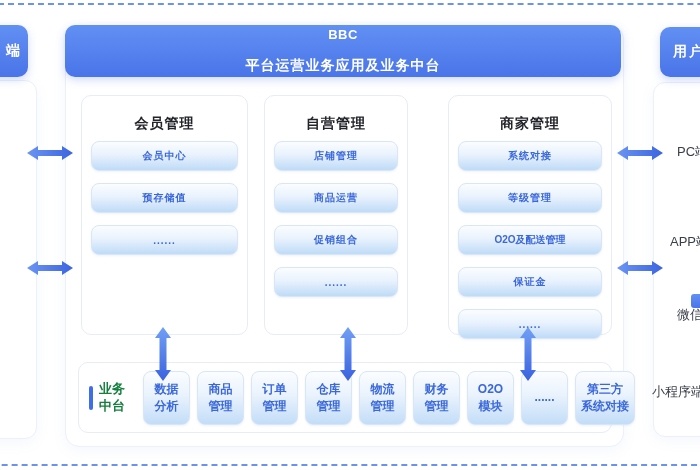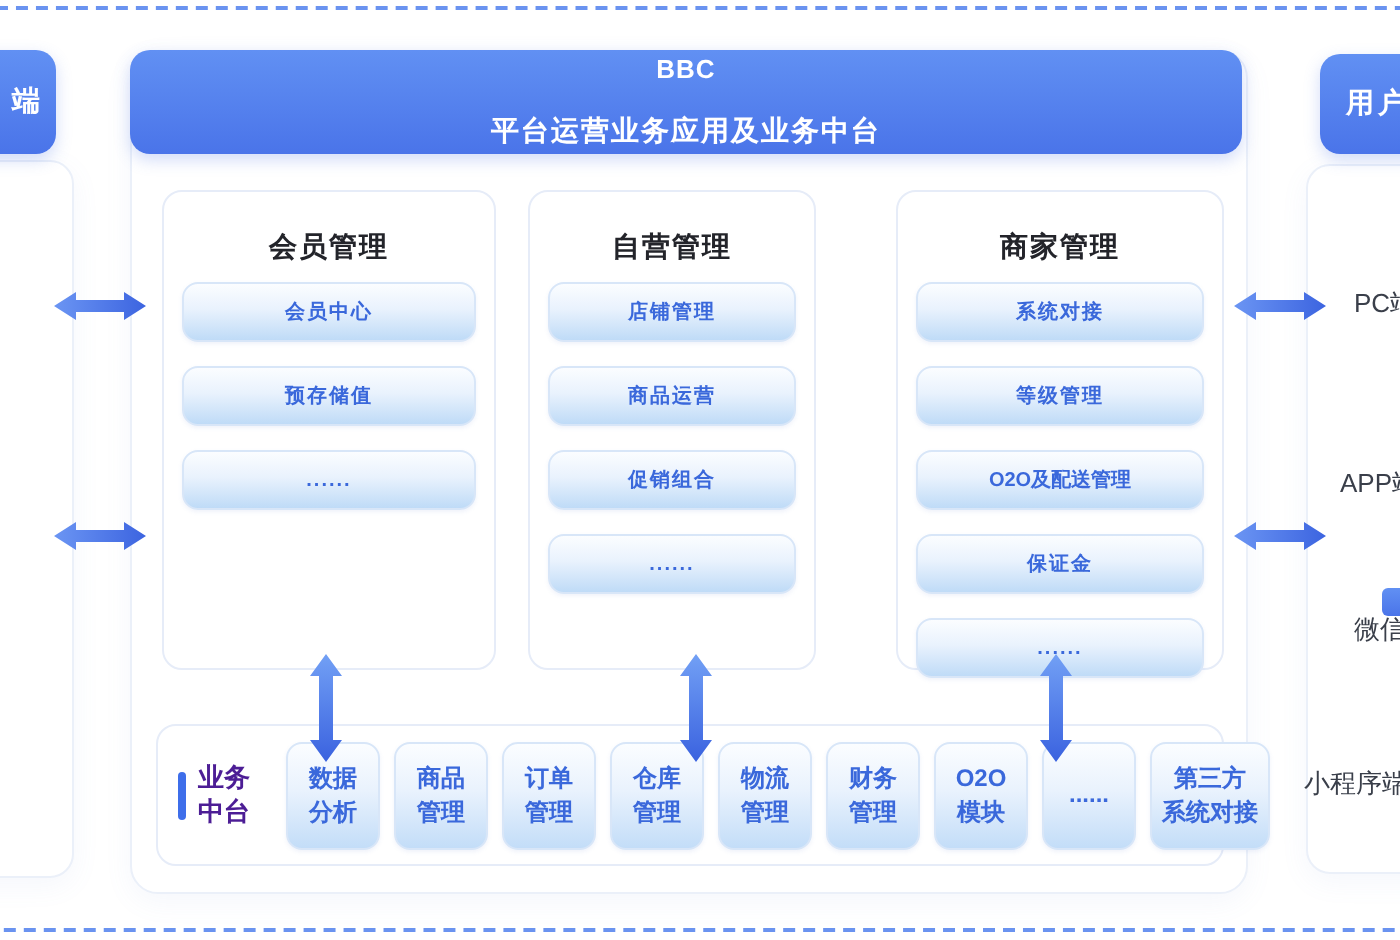--- a/index.html
+++ b/index.html
@@ -50,21 +50,21 @@
     display:flex;align-items:center;justify-content:center;
     font-size:10px;font-weight:600;color:#3A68DB;letter-spacing:1px;
     box-shadow:0 1px 2px rgba(120,150,210,0.12);
   }
   
   .bottom-card{left:78px;top:362px;width:534px;height:71px;background:#ffffff;
     border:1px solid #E6ECF8;border-radius:10px;box-sizing:border-box;
     display:flex;align-items:center;padding:0 8px;}
   .mp-label{display:flex;align-items:center;gap:6px;margin-left:2px;width:52px;flex:none;}
   .mp-label .accent-bar{height:24px;}
-  .mp-label .t{font-size:13px;font-weight:700;color:#4c1d95;white-space:pre-line;line-height:1.3;}
+  .mp-label .t{font-size:13px;font-weight:700;color:#15803d;white-space:pre-line;line-height:1.3;}
   .mp-items{display:flex;gap:7px;margin-left:2px;}
   .mp-btn{
     width:45px;height:52px;border-radius:8px;flex:none;
     background:linear-gradient(180deg,#FBFDFF 0%,#E9F2FD 45%,#C3DDF8 100%);
     border:1px solid #D8E6F8;
     display:flex;align-items:center;justify-content:center;text-align:center;
     font-size:12px;font-weight:600;color:#3A68DB;white-space:pre-line;line-height:1.35;
     box-shadow:0 1px 2px rgba(120,150,210,0.12);
   }
   .mp-btn.wide{width:58px;}

